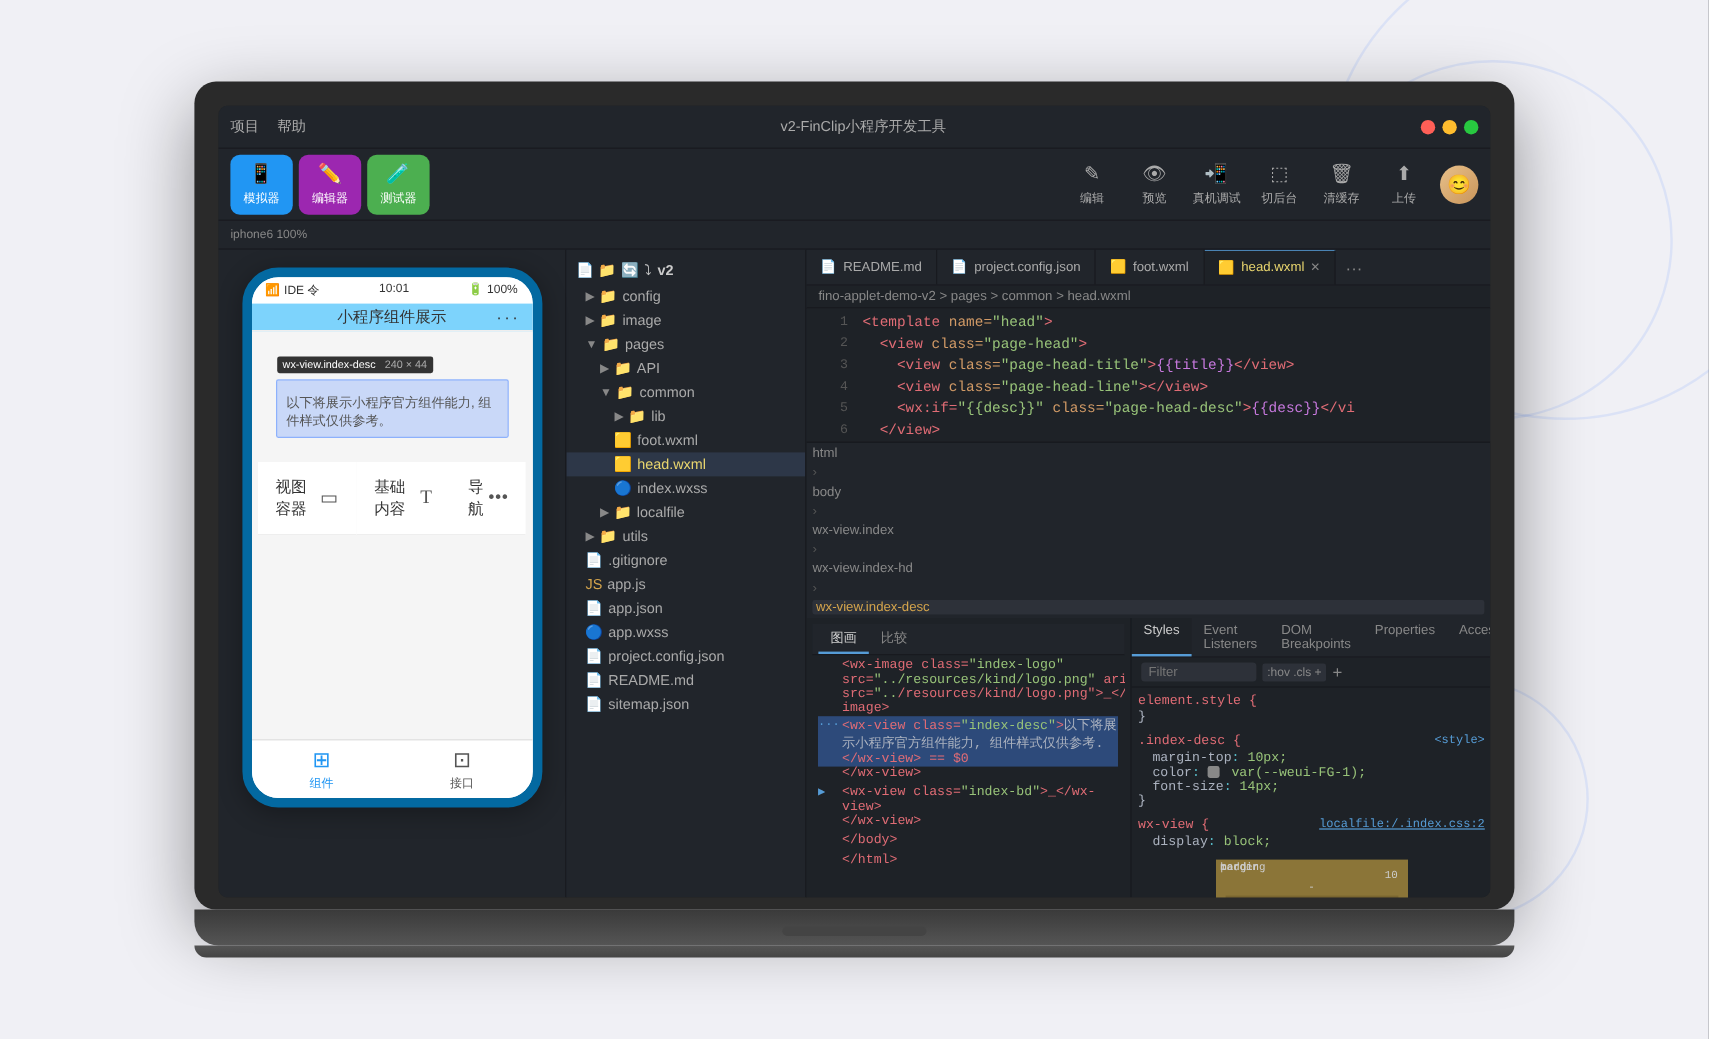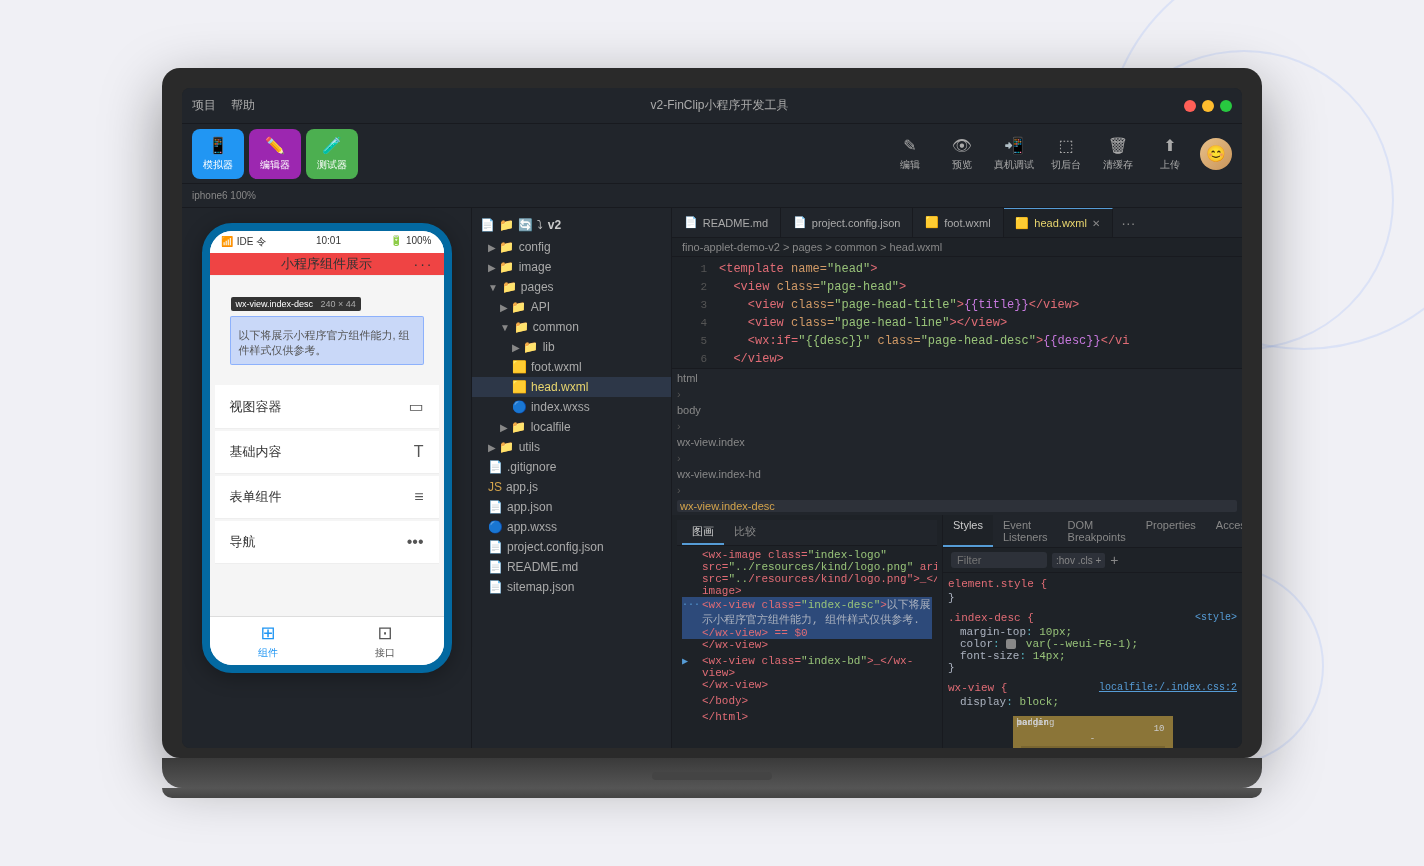--- a/index.html
+++ b/index.html
@@ -224,21 +224,21 @@
     }
     .phone-status-bar {
       background: white;
       display: flex;
       justify-content: space-between;
       padding: 4px 12px;
       font-size: 10px;
       color: #333;
     }
     .phone-title-bar {
-      background: #ef4444;
+      background: #7dd3fc;
       display: flex;
       justify-content: center;
       align-items: center;
       padding: 2px 10px;
       font-size: 13px;
       color: #333;
       border-bottom: 1px solid #eee;
       position: relative;
     }
     .phone-title-dots {
@@ -276,22 +276,23 @@
       font-size: 9px;
       margin-left: 5px;
     }
     .highlight-text {
       font-size: 11px;
       color: #555;
       margin-top: 5px;
     }
     .phone-menu-items {
       display: flex;
-      flex-direction: column;
+      flex-direction: row;
       padding: 5px;
+      font-family: Liberation Serif, serif;
     }
     .phone-menu-item {
       display: flex;
       align-items: center;
       justify-content: space-between;
       padding: 12px 15px;
       border-bottom: 1px solid #eee;
       background: white;
       margin-bottom: 2px;
     }
@@ -716,24 +717,20 @@
                   </div>
                 </div>
                 <div class="phone-menu-items">
                   <div class="phone-menu-item">
                     <span class="phone-menu-label">视图容器</span>
                     <span class="phone-menu-icon">▭</span>
                   </div>
                   <div class="phone-menu-item">
                     <span class="phone-menu-label">基础内容</span>
                     <span class="phone-menu-icon">T</span>
-                  </div>
-                  <div class="phone-menu-item">
-                    <span class="phone-menu-label">表单组件</span>
-                    <span class="phone-menu-icon">≡</span>
                   </div>
                   <div class="phone-menu-item">
                     <span class="phone-menu-label">导航</span>
                     <span class="phone-menu-icon">•••</span>
                   </div>
                 </div>
               </div>
               <div class="phone-bottom-nav">
                 <div class="nav-item active">
                   <span class="nav-icon">⊞</span>

